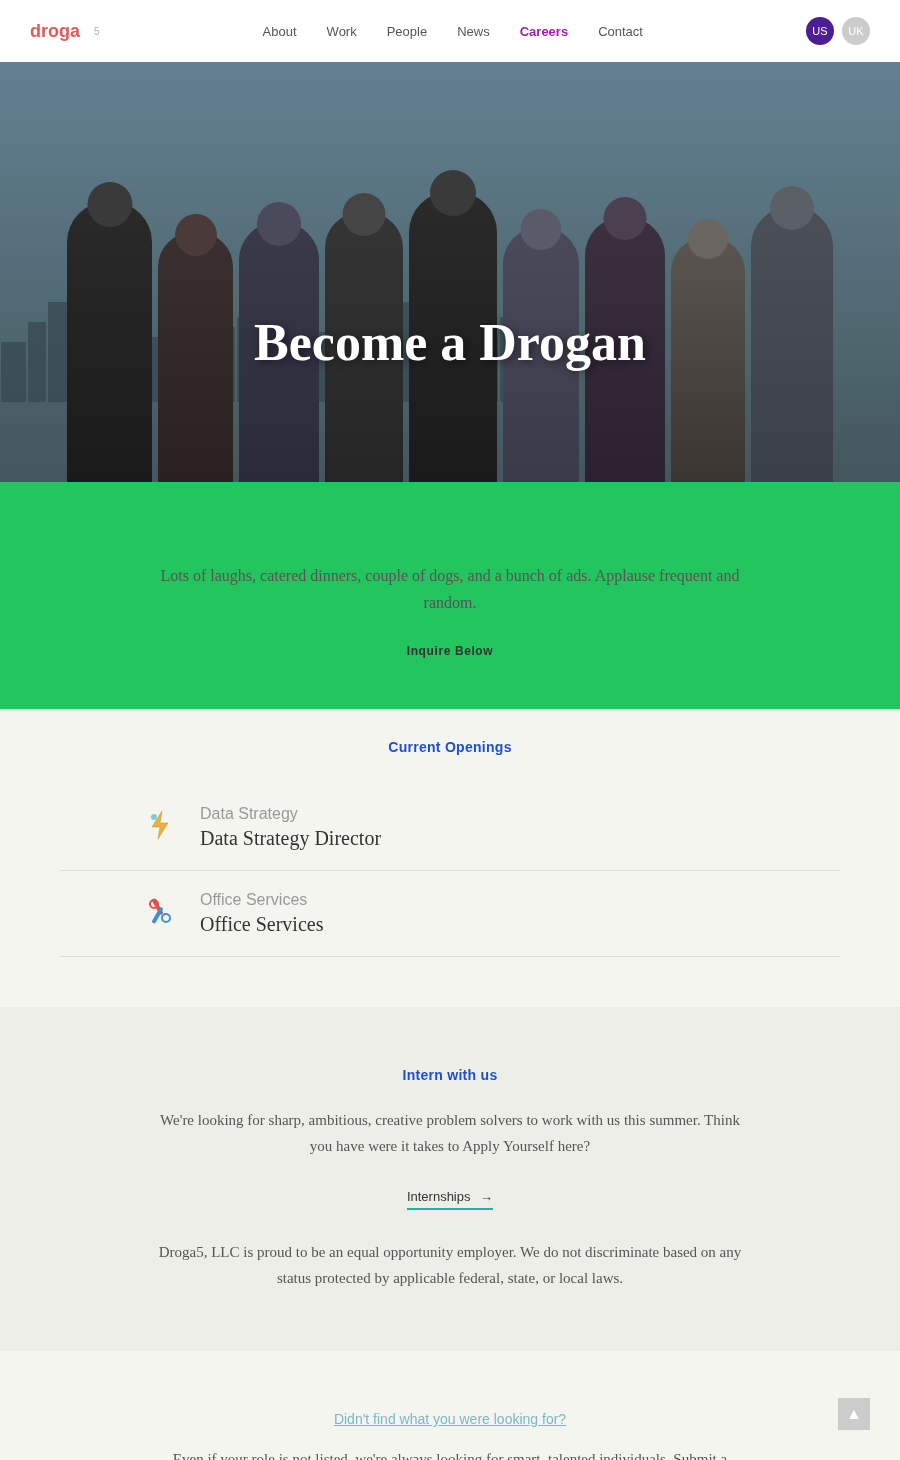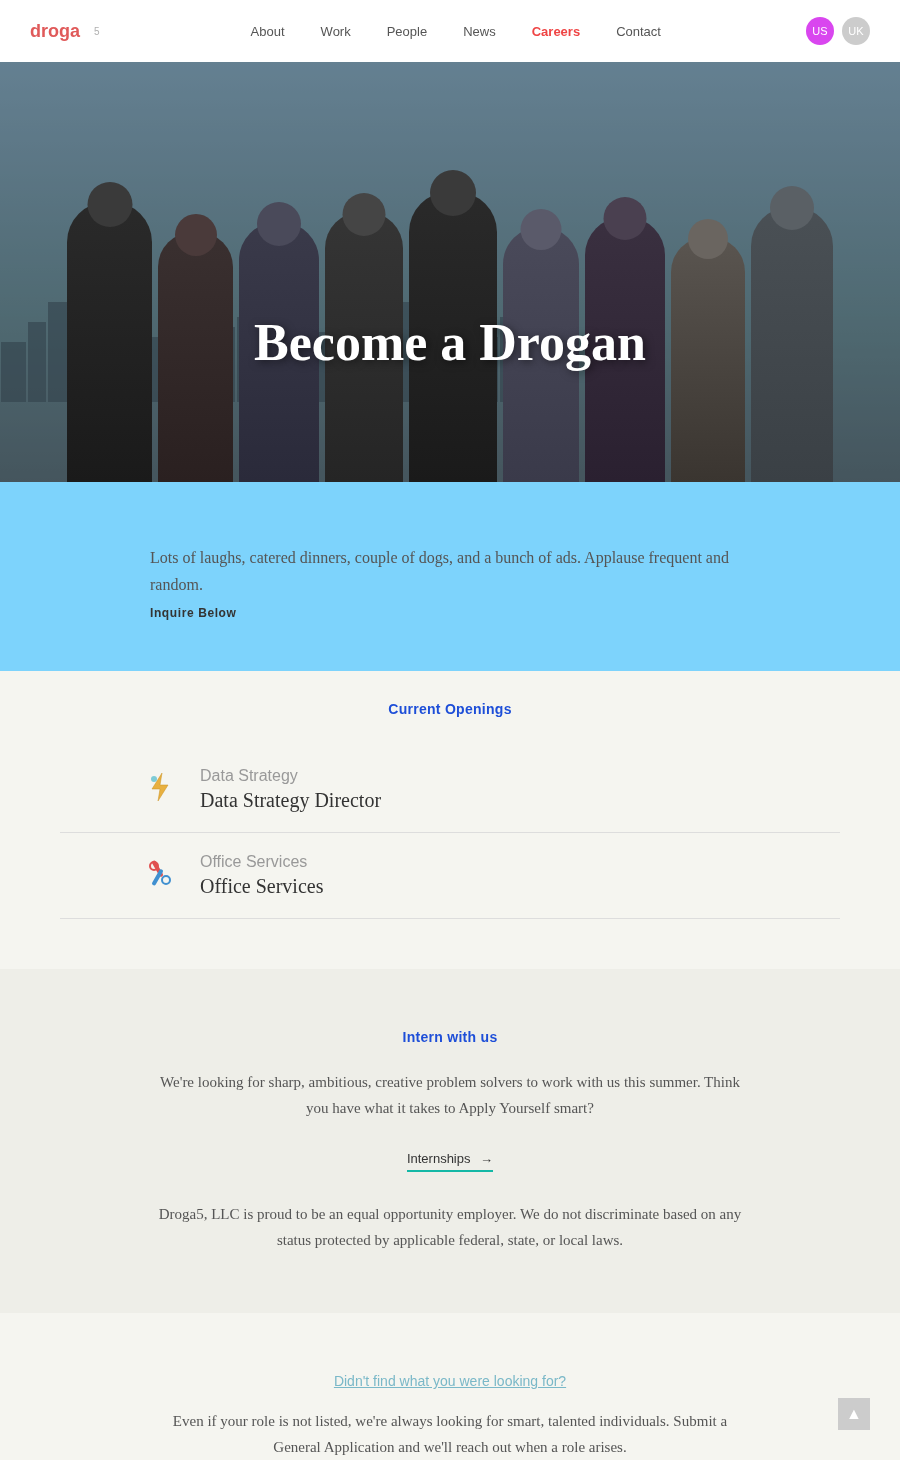--- a/index.html
+++ b/index.html
@@ -19,39 +19,38 @@
     .nav-links {
       display: flex;
       gap: 30px;
       list-style: none;
     }
     .nav-links li a {
       text-decoration: none;
       color: #555;
       font-family: 'Arial', sans-serif;
       font-size: 13px;
-      margin-left: 6px;
-    }
-    .nav-links li.active a { color: #ef4444; font-weight: bold; }
+    }
+    .nav-links li.active a { color: #a21caf; font-weight: bold; }
     .nav-region {
       display: flex;
       gap: 8px;
     }
     .region-btn {
       width: 28px; height: 28px;
       border-radius: 50%;
       border: none;
       background: #ccc;
       font-family: Arial, sans-serif;
       font-size: 11px;
       color: #fff;
       cursor: pointer;
       display: flex; align-items: center; justify-content: center;
     }
-    .region-btn.active { background: #d946ef; }
+    .region-btn.active { background: #4c1d95; }
 
     
     .hero {
       position: relative;
       width: 900px;
       height: 420px;
       background: linear-gradient(to bottom, #6a8fa8 0%, #4a6a80 40%, #3a5060 100%);
       overflow: hidden;
       display: flex;
       align-items: center;
@@ -91,32 +90,33 @@
       display: flex;
       align-items: flex-end;
     }
     .building {
       background: rgba(50,65,75,0.6);
       margin: 0 1px;
     }
 
     
     .section-intro {
-      background: #7dd3fc;
-      padding: 62px 150px 50px;
+      background: #22c55e;
+      text-align: center;
+      padding: 80px 150px 50px;
     }
     .section-intro p {
       font-size: 16px;
       line-height: 1.7;
       color: #555;
       font-family: 'Georgia', serif;
     }
     .inquire-below {
       display: inline-block;
-      margin-top: 8px;
+      margin-top: 28px;
       font-family: Arial, sans-serif;
       font-size: 12px;
       font-weight: bold;
       color: #333;
       text-decoration: none;
       letter-spacing: 0.05em;
     }
 
     
     .section-openings {
@@ -360,21 +360,21 @@
     </div>
     <div class="job-info">
       <div class="job-category">Office Services</div>
       <div class="job-title">Office Services</div>
     </div>
   </div>
 </section>
 
 <section class="section-intern">
   <h2 class="section-title">Intern with us</h2>
-  <p>We're looking for sharp, ambitious, creative problem solvers to work with us this summer. Think you have what it takes to Apply Yourself smart?</p>
+  <p>We're looking for sharp, ambitious, creative problem solvers to work with us this summer. Think you have were it takes to Apply Yourself here?</p>
   <a href="#" class="internships-link">
     <span>Internships</span>
     <span class="arrow-right">→</span>
   </a>
   <p class="equal-opp">Droga5, LLC is proud to be an equal opportunity employer. We do not discriminate based on any status protected by applicable federal, state, or local laws.</p>
 </section>
 
 <section class="section-general">
   <a href="#" class="didnt-find">Didn't find what you were looking for?</a>
   <p>Even if your role is not listed, we're always looking for smart, talented individuals. Submit a General Application and we'll reach out when a role arises.</p>

